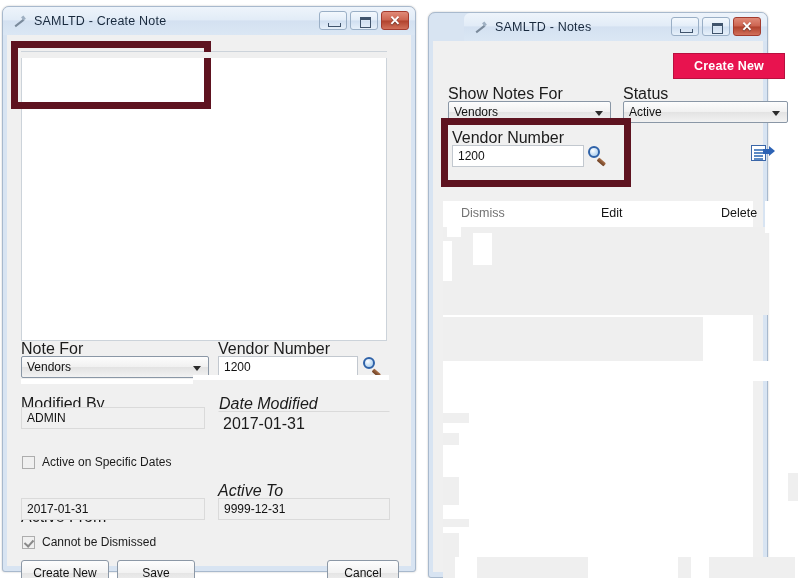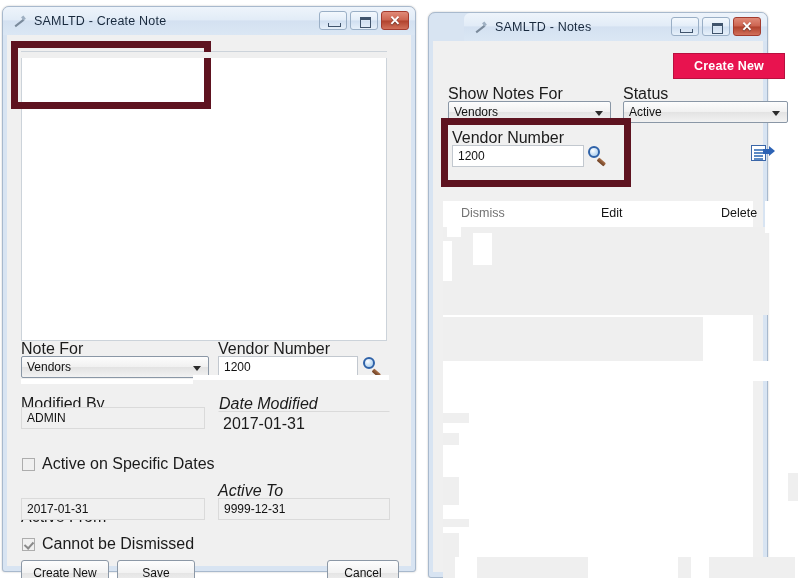--- a/index.html
+++ b/index.html
@@ -152,21 +152,21 @@
 
   .checkrow{ position:absolute;display:flex;align-items:center; }
   .cbox{
     width:13px;height:13px;box-sizing:border-box;
     border:1px solid #adadad;background:#f0f0f0;position:relative;flex:none;
   }
   .cbox.checked:after{
     content:"";position:absolute;left:3px;top:1px;width:4px;height:7px;
     border:solid #8a8a8a;border-width:0 2px 2px 0;transform:rotate(42deg);
   }
-  .checkrow .ctext{ margin-left:7px;font-size:16px;color:#1b1b1b;white-space:nowrap; }
+  .checkrow .ctext{ margin-left:7px;font-size:12px;color:#1b1b1b;white-space:nowrap; }
 
   .btn{
     position:absolute;height:26px;box-sizing:border-box;
     border:1px solid #8c98a6;border-radius:3px;
     background:linear-gradient(to bottom,#fdfdfd 0%,#f2f2f2 48%,#e5e5e5 52%,#f4f4f4 100%);
     font-size:12px;color:#111;
     display:flex;align-items:center;justify-content:center;
   }
 
   

